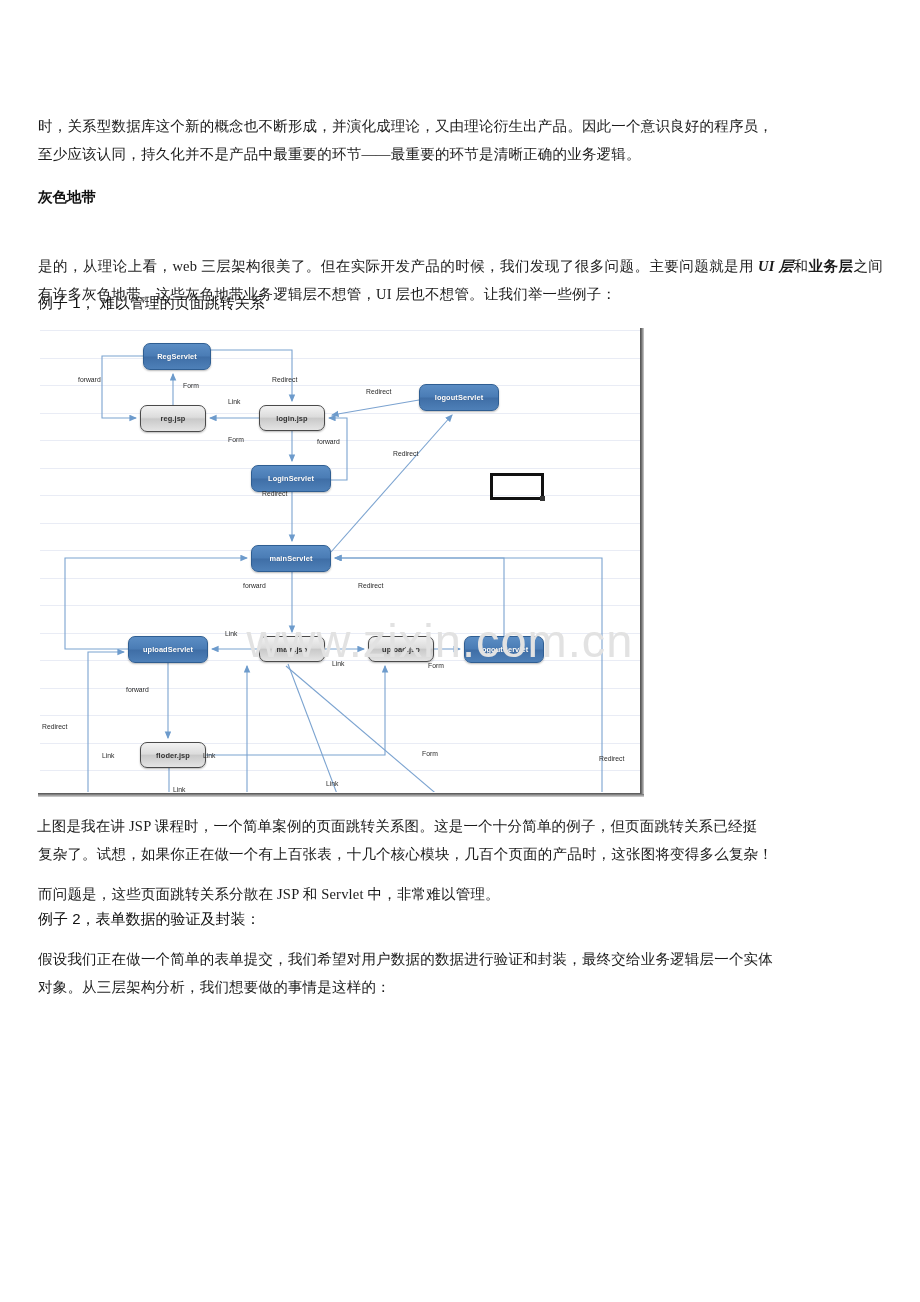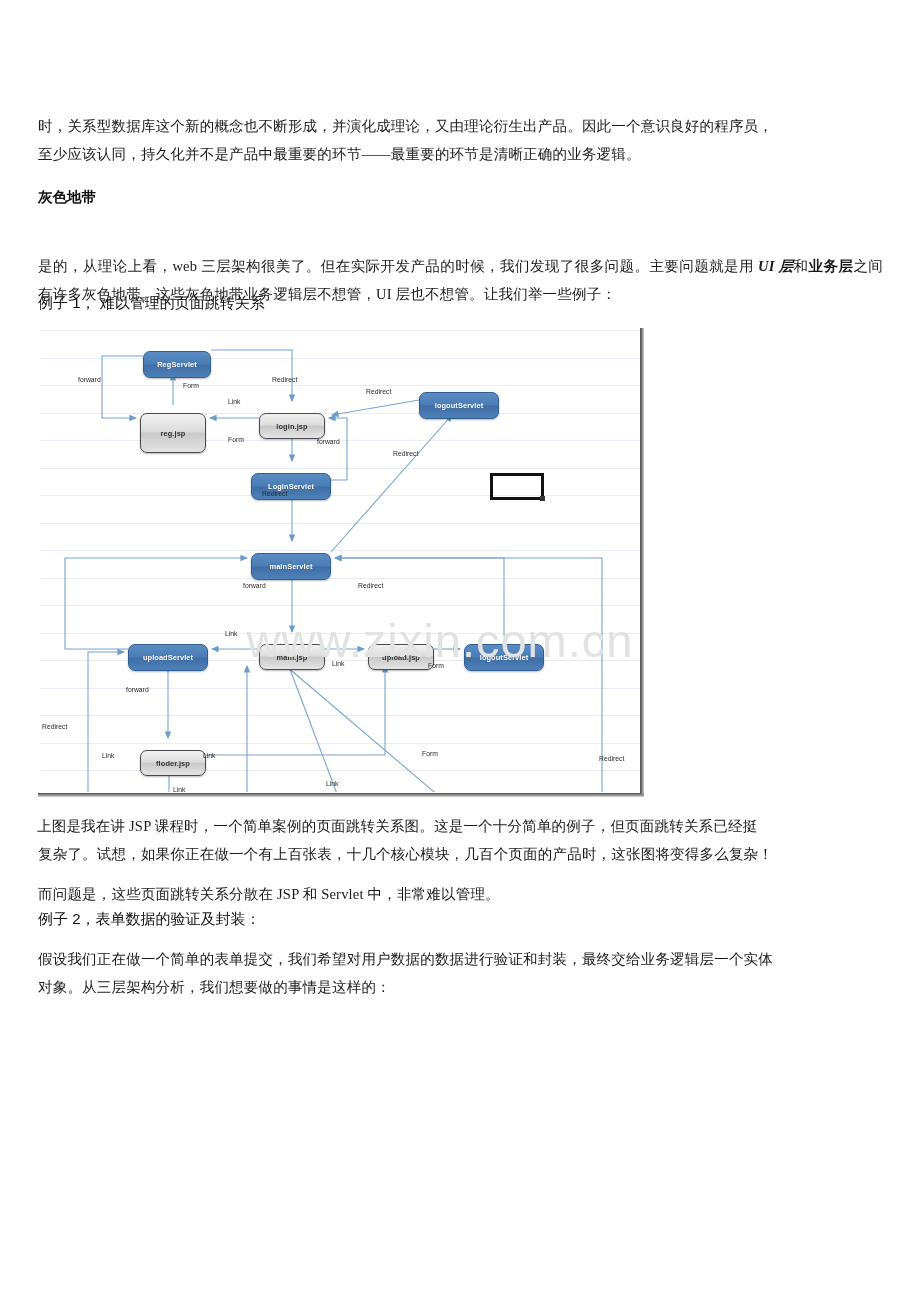--- a/index.html
+++ b/index.html
@@ -85,21 +85,20 @@
     position:absolute;
     box-sizing:border-box;
     border-radius:7px;
     font-family:"Liberation Sans","DejaVu Sans",sans-serif;
     font-size:7.4px;
     font-weight:bold;
     display:flex;align-items:center;justify-content:center;
     text-align:center;
     letter-spacing:0.1px;
     z-index:4;
-    margin-top:8px;
   }
   .node.servlet{
     background:linear-gradient(to bottom,#5b8dc4 0%,#4a7cb5 48%,#3f6ea6 52%,#4e80b8 100%);
     border:1px solid #2f5e92;
     color:#ffffff;
     text-shadow:0 0 1px rgba(0,0,0,.25);
     box-shadow:0 1px 2px rgba(0,0,0,.28);
   }
   .node.jsp{
     background:linear-gradient(to bottom,#f2f2f2 0%,#dcdcdc 45%,#c9c9c9 52%,#e4e4e4 100%);
@@ -195,21 +194,21 @@
 
           <path d="M279,503 L207,503 L207,336"></path>
 
           <path d="M246,336 L420,484"></path>
 
           <path d="M514,484 L562,484 L562,228 L295,228"></path>
         </g>
       </svg>
 
       <div class="node servlet" style="left:103px;top:13px;width:68px;height:27px;">RegServlet</div>
-      <div class="node jsp" style="left:100px;top:75px;width:66px;height:40px;">reg.jsp</div>
+      <div class="node jsp" style="left:100px;top:75px;width:66px;height:27px;">reg.jsp</div>
       <div class="node jsp" style="left:219px;top:75px;width:66px;height:26px;">login.jsp</div>
       <div class="node servlet" style="left:379px;top:54px;width:80px;height:27px;">logoutServlet</div>
       <div class="node servlet" style="left:211px;top:135px;width:80px;height:27px;">LoginServlet</div>
       <div class="node servlet" style="left:211px;top:215px;width:80px;height:27px;">mainServlet</div>
       <div class="node servlet" style="left:88px;top:306px;width:80px;height:27px;">uploadServlet</div>
       <div class="node jsp" style="left:219px;top:306px;width:66px;height:26px;">main.jsp</div>
       <div class="node jsp" style="left:328px;top:306px;width:66px;height:26px;">upload.jsp</div>
       <div class="node servlet" style="left:424px;top:306px;width:80px;height:27px;">logoutServlet</div>
       <div class="node jsp" style="left:100px;top:412px;width:66px;height:26px;">floder.jsp</div>
 

